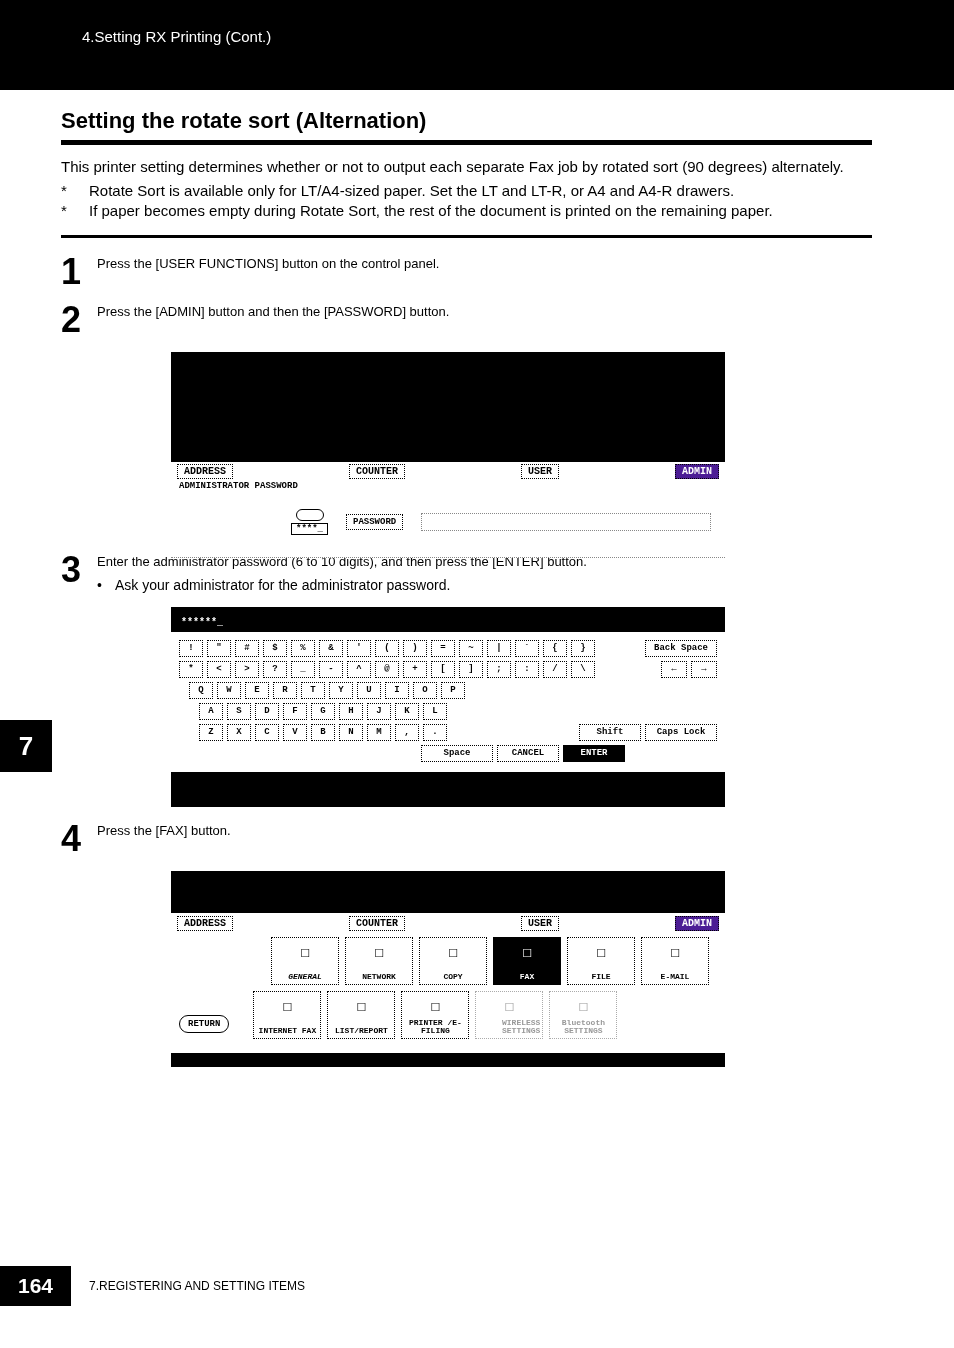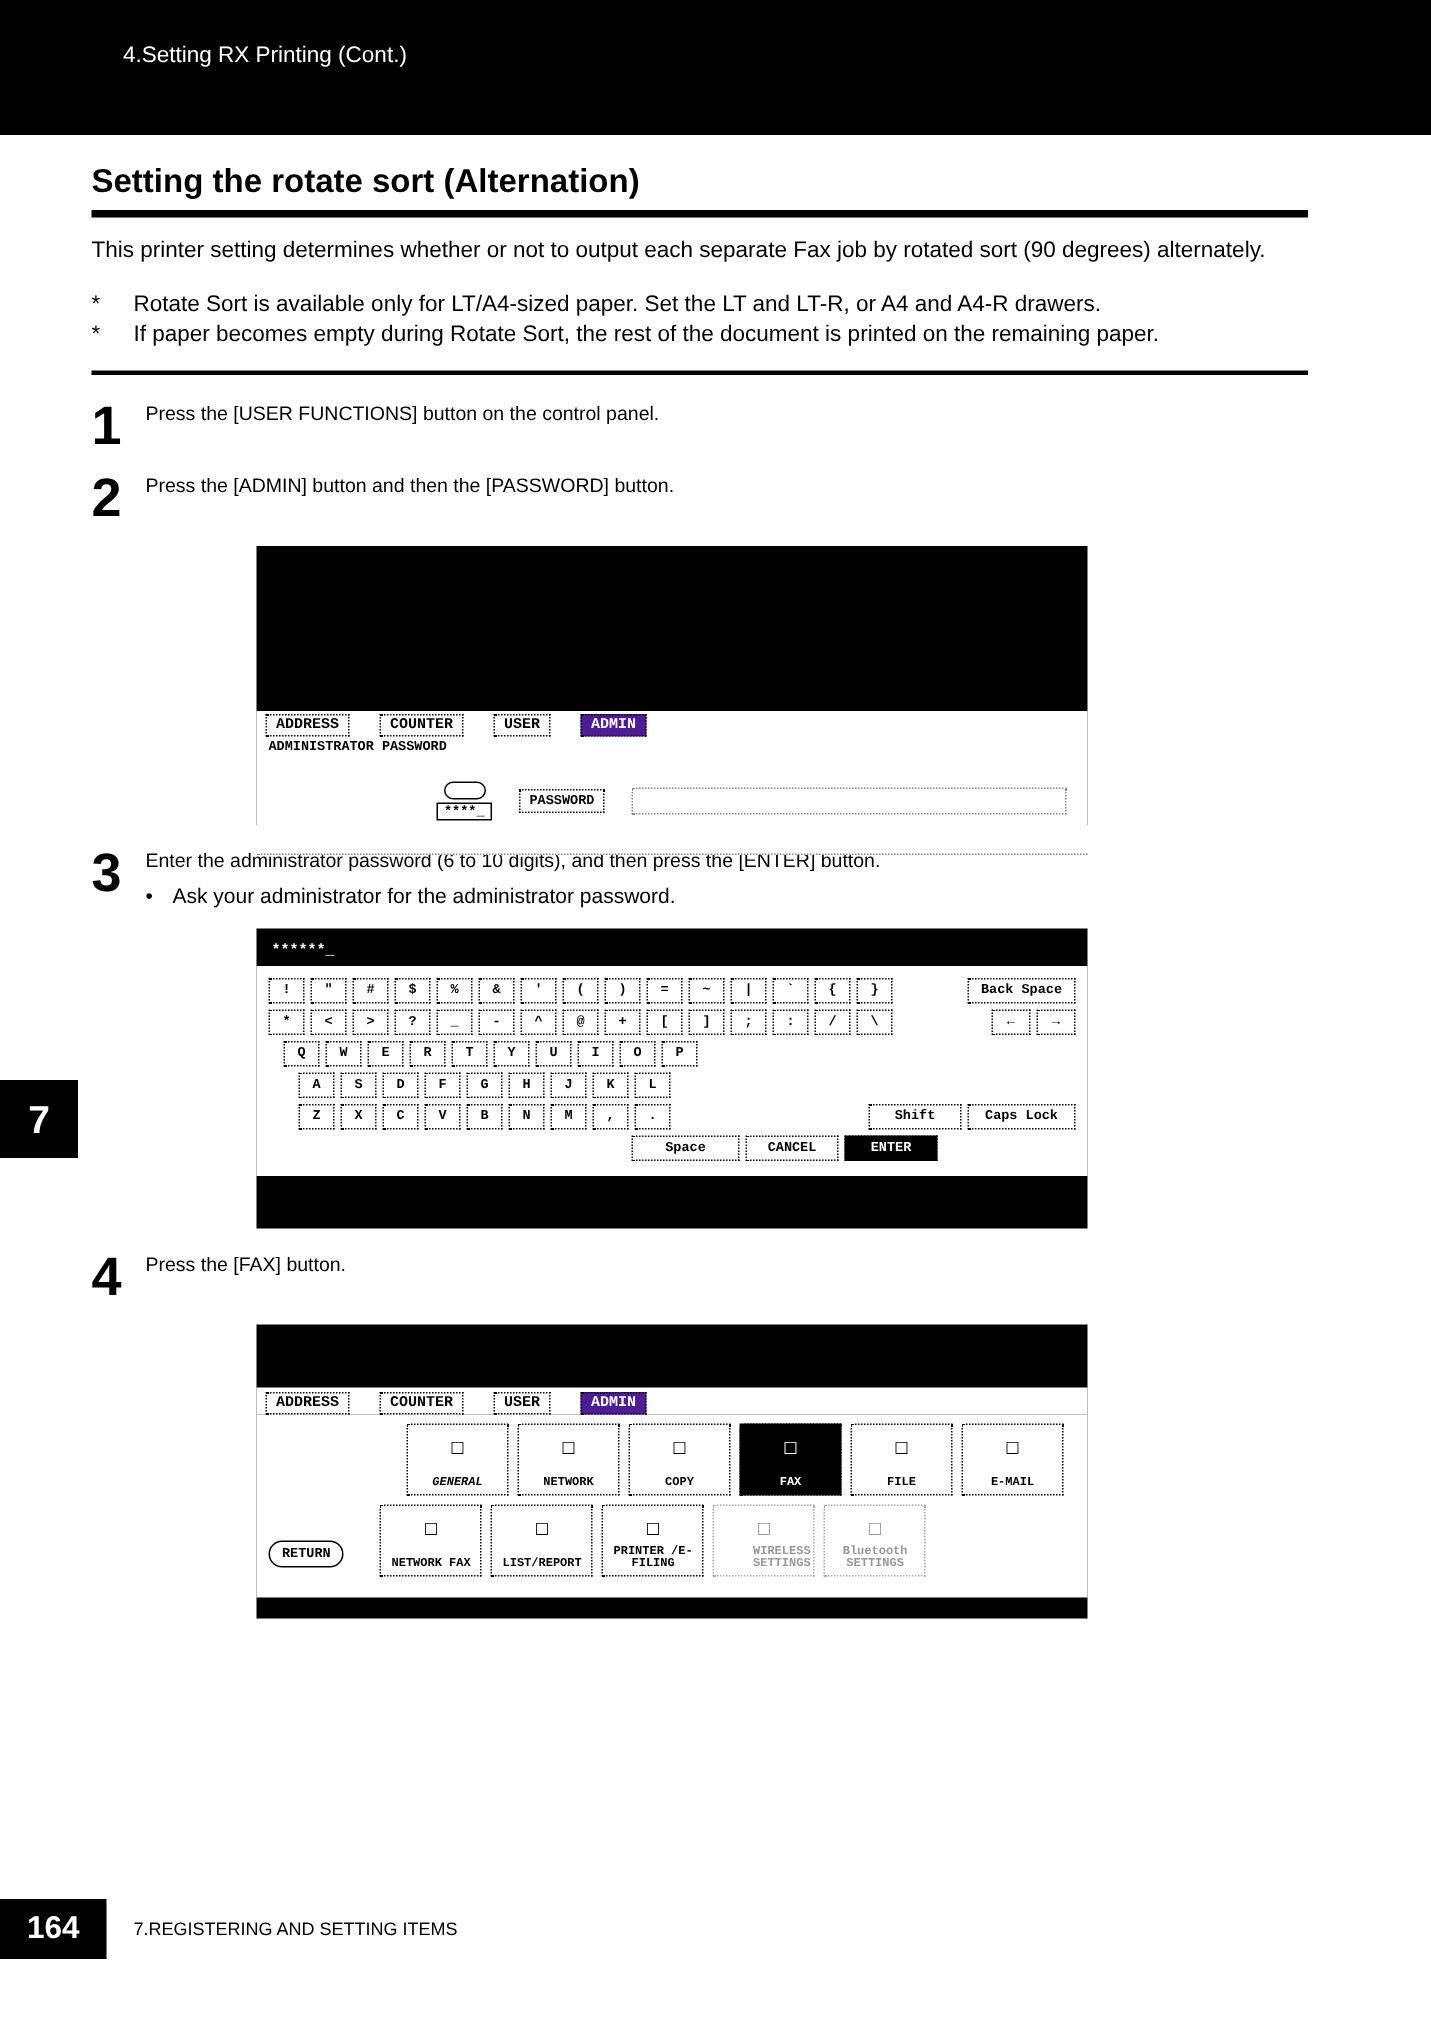--- a/index.html
+++ b/index.html
@@ -29,21 +29,21 @@
   .hr-thick {
     border: none;
     border-top: 5px solid #000;
     margin-bottom: 12px;
   }
   .hr-thin {
     border: none;
     border-top: 3px solid #000;
     margin: 14px 0 18px 0;
   }
-  .intro-para { font-size: 15px; margin-bottom: 16px; line-height: 1.3; }
+  .intro-para { font-size: 15px; margin-bottom: 4px; line-height: 1.3; }
   .bullet-row { display: flex; font-size: 15px; line-height: 1.35; }
   .bullet-row .ast { width: 28px; }
   .step {
     display: flex;
     align-items: flex-start;
     margin-bottom: 14px;
   }
   .step-num {
     font-size: 36px;
     font-weight: bold;
@@ -77,20 +77,21 @@
     background: #fff;
     margin-top: 55px;
     padding: 0;
     position: relative;
     min-height: 80px;
   }
   .tab-row {
     display: flex;
     gap: 20px;
     padding: 2px 6px 0 6px;
+    justify-content: space-between;
   }
   .ui-tab {
     font-family: "Courier New", monospace;
     font-weight: bold;
     font-size: 10px;
     border: 1px dotted #000;
     padding: 1px 6px;
     background: #fff;
     color: #000;
   }
@@ -455,21 +456,21 @@
               <div style="white-space: pre-line; text-align: center; line-height: 1;">E-MAIL</div>
             </div>
           </div>
       </div>
       <div class="menu-row">
         <div class="return-btn">RETURN</div>
         <div style="width:12px"></div>
         <div id="mg-r2" style="display: flex; gap: 6px;">
             <div class="menu-btn">
               <div class="menu-icon">☐</div>
-              <div style="white-space: pre-line; text-align: center; line-height: 1;">NETWORK FAX</div>
+              <div style="white-space: pre-line; text-align: center; line-height: 1;">INTERNET FAX</div>
             </div>
             <div class="menu-btn">
               <div class="menu-icon">☐</div>
               <div style="white-space: pre-line; text-align: center; line-height: 1;">LIST/REPORT</div>
             </div>
             <div class="menu-btn">
               <div class="menu-icon">☐</div>
               <div style="white-space: pre-line; text-align: center; line-height: 1;">PRINTER /E-FILING</div>
             </div>
             <div class="menu-btn dim">

